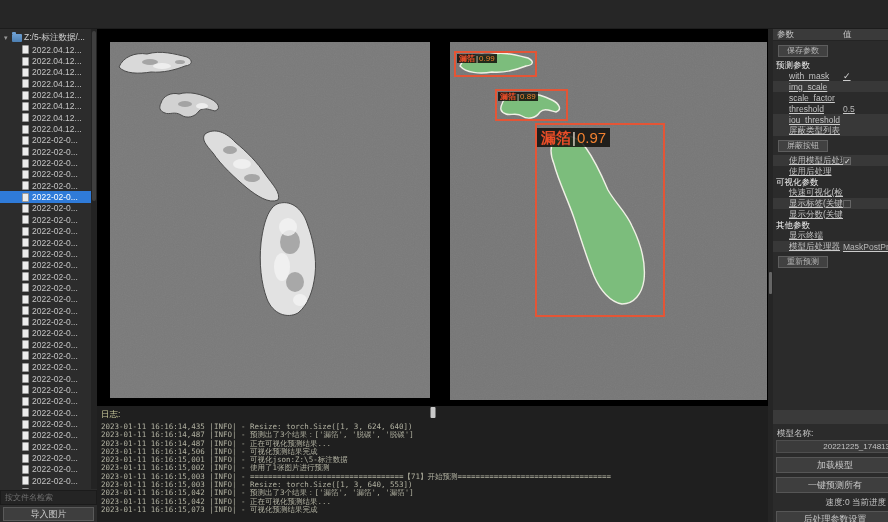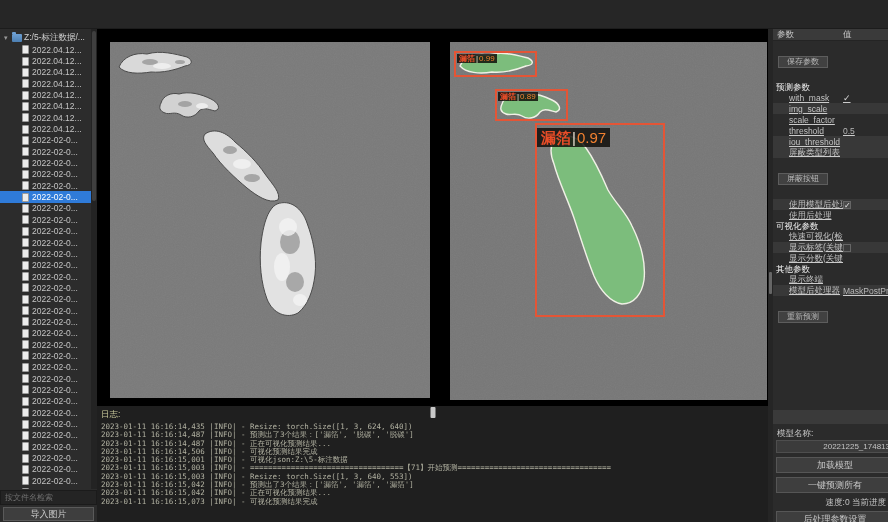--- a/index.html
+++ b/index.html
@@ -59,21 +59,21 @@
 
   
   .right-vscroll { width:5px; background:#252525; position:relative; }
   .right-vscroll .thumb { position:absolute; left:1px; top:243px; width:3px; height:22px; background:#666; border-radius:1px; }
 
   
   .right-panel { width:115px; background:#2b2b2b; position:relative; overflow:hidden; font-size:8.5px; }
   .param-header { height:12px; background:#3a3a3a; display:flex; align-items:center; color:#c8c8c8; border-bottom:1px solid #242424; }
   .param-header .h-param { padding-left:4px; width:70px; }
   .param-header .h-value { flex:1; }
-  .p-btnrow { height:13px; display:flex; align-items:center; padding-left:5px; margin:14px 0; }
+  .p-btnrow { height:13px; display:flex; align-items:center; padding-left:5px; margin:3px 0; }
   .p-btn { background:#414141; border:1px solid #5d5d5d; color:#b8b8b8; font-size:8px; height:12px; line-height:10px; padding:0 8px; cursor:default; font-family:inherit; }
   .p-section { height:10px; line-height:10px; color:#f0f0f0; font-weight:normal; padding-left:3px; white-space:nowrap; }
   .p-row { height:11px; display:flex; align-items:center; white-space:nowrap;text-decoration:underline; }
   .p-row.light { background:#383838; }
   .p-row .p-label { padding-left:16px; width:70px; overflow:hidden; color:#c2c2c2; flex:0 0 auto; }
   .p-row .p-value { color:#b8b8b8; overflow:hidden; flex:1; }
   .check-glyph { color:#d8d8d8; font-size:9px; }
   .cb { display:inline-block; width:8px; height:8px; background:#4a4a4a; border:1px solid #666; font-size:8px; line-height:8px; color:#e8e8e8; text-align:center; vertical-align:middle; }
   .cb.empty { background:#3a3a3a; }
 
@@ -368,20 +368,21 @@
 
       <div class="log">
         <div class="splitter-grip"></div>
         <div class="log-title">日志:</div>
         <div id="log-lines">
             <div class="log-line">2023-01-11 16:16:14,435 |INFO| - Resize: torch.Size([1, 3, 624, 640])</div>
             <div class="log-line">2023-01-11 16:16:14,487 |INFO| - 预测出了3个结果：['漏箔', '脱碳', '脱碳']</div>
             <div class="log-line">2023-01-11 16:16:14,487 |INFO| - 正在可视化预测结果...</div>
             <div class="log-line">2023-01-11 16:16:14,506 |INFO| - 可视化预测结果完成</div>
             <div class="log-line">2023-01-11 16:16:15,001 |INFO| - 可视化json:Z:\5-标注数据</div>
+            <div class="log-line">2023-01-11 16:16:15,002 |INFO| - 使用了1张图片进行预测</div>
             <div class="log-line">2023-01-11 16:16:15,003 |INFO| - ==================================【71】开始预测==================================</div>
             <div class="log-line">2023-01-11 16:16:15,003 |INFO| - Resize: torch.Size([1, 3, 640, 553])</div>
             <div class="log-line">2023-01-11 16:16:15,042 |INFO| - 预测出了3个结果：['漏箔', '漏箔', '漏箔']</div>
             <div class="log-line">2023-01-11 16:16:15,042 |INFO| - 正在可视化预测结果...</div>
             <div class="log-line">2023-01-11 16:16:15,073 |INFO| - 可视化预测结果完成</div>
           </div>
       </div>
     </div>
 
     <div class="right-vscroll">

